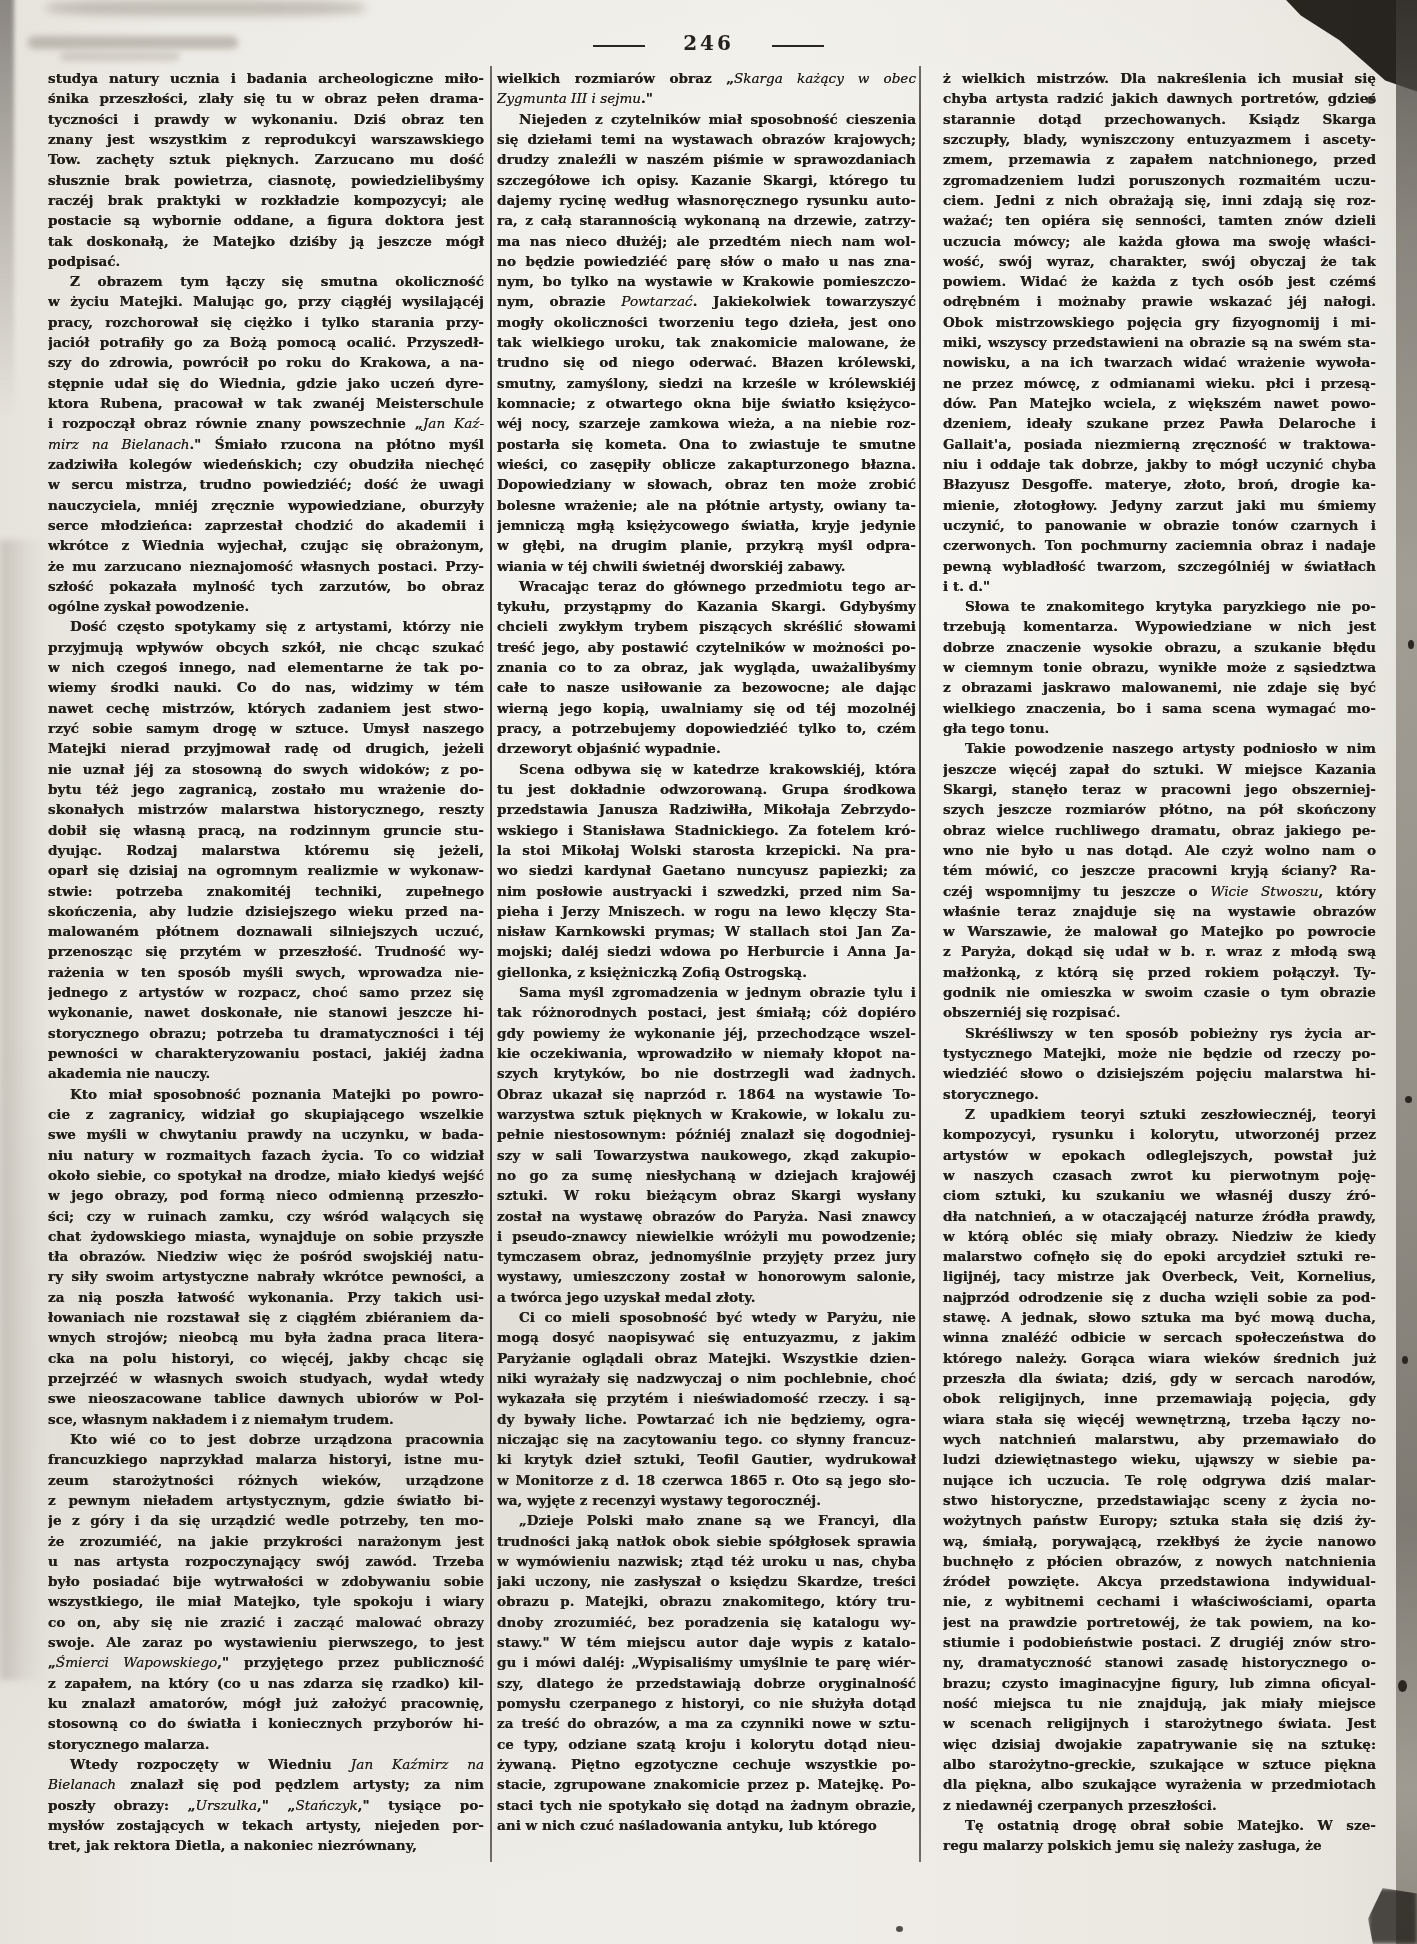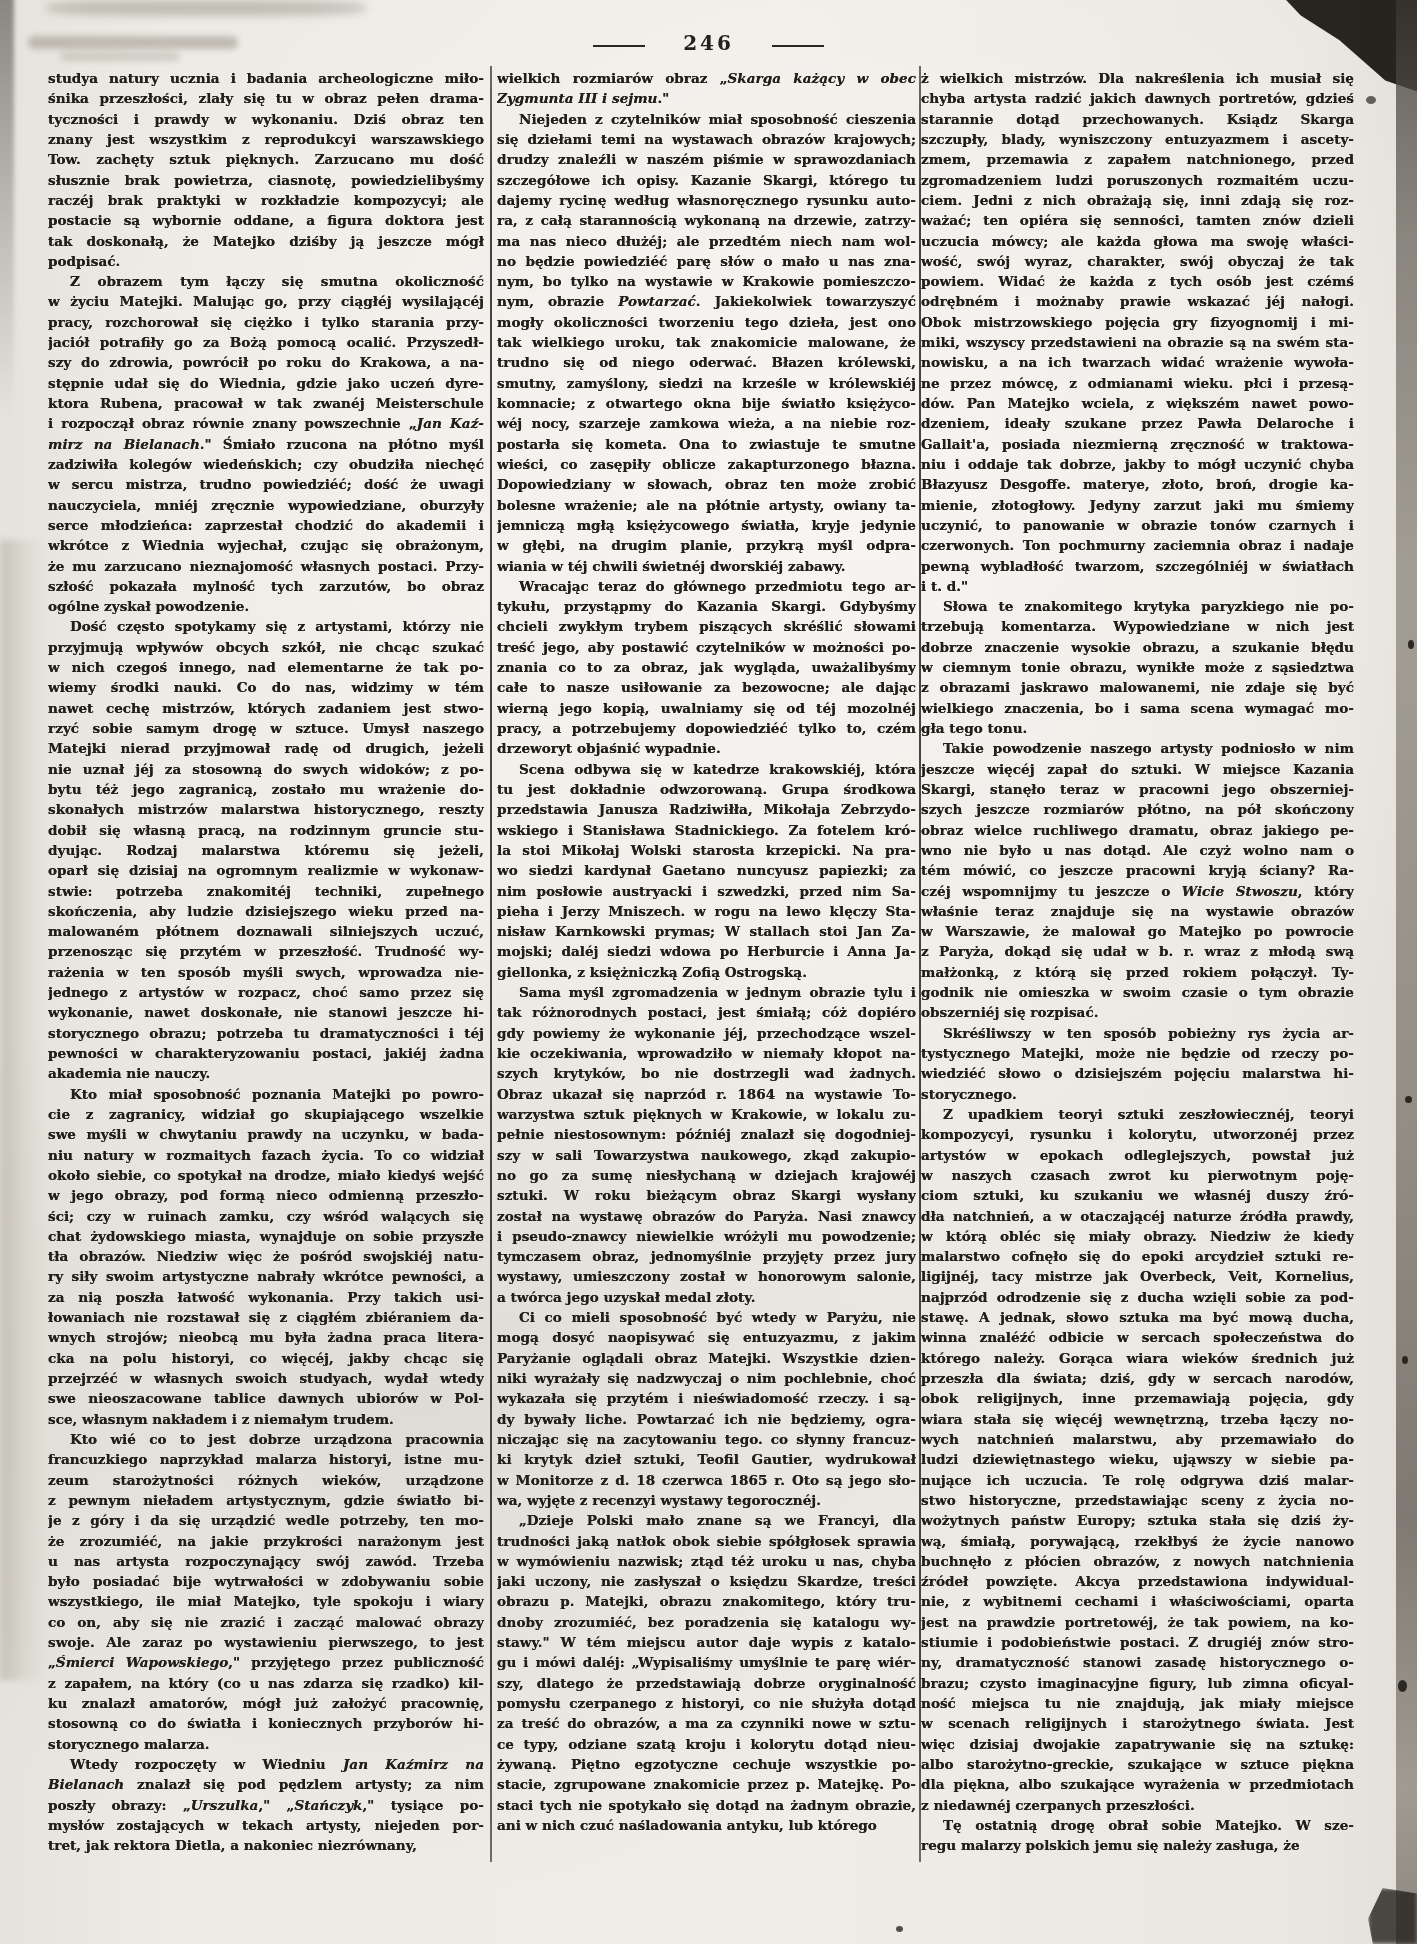--- a/index.html
+++ b/index.html
@@ -24,30 +24,30 @@
   .col-divider{
     position:absolute;top:66px;height:1796px;width:1.6px;
     background:linear-gradient(#55504a, #262220 8%, #2b2723 90%, #5a554e);
     opacity:.85;
   }
   #divider-1{left:490px;}
   #divider-2{left:919px;}
   .column{position:absolute;top:68px;}
   #column-1{left:48px;width:436px;}
   #column-2{left:497px;width:419px;}
-  #column-3{left:921px;width:433px;}
+  #column-3{left:943px;width:433px;}
   .line{
     height:20.32px;line-height:20.32px;font-size:13.6px;font-weight:bold;
     white-space:nowrap;overflow:hidden;
     text-align:justify;text-align-last:justify;
     color:#221e18;text-shadow:0 0 .5px rgba(30,25,18,.85);
   }
   .line.last{text-align-last:left;}
   .line.first{text-indent:22px;}
-  .line i{font-weight:bold;}
+  .line i{font-weight:normal;}
   
   .artifact{position:absolute;pointer-events:none;}
   .corner-blob-tr{
     left:1248px;top:-18px;width:176px;height:112px;background:#17140f;
     clip-path:polygon(12% 0, 100% 0, 100% 100%, 78% 88%, 52% 52%, 30% 30%);
     filter:blur(2.5px);opacity:.92;
   }
   .edge-band-right{
     left:1396px;top:0;width:21px;height:1944px;
     background:linear-gradient(#3a3733, #6b675f 12%, #8c877d 30%, #7b766d 55%, #5d5850 78%, #8a857b 92%, #6f6a61);

